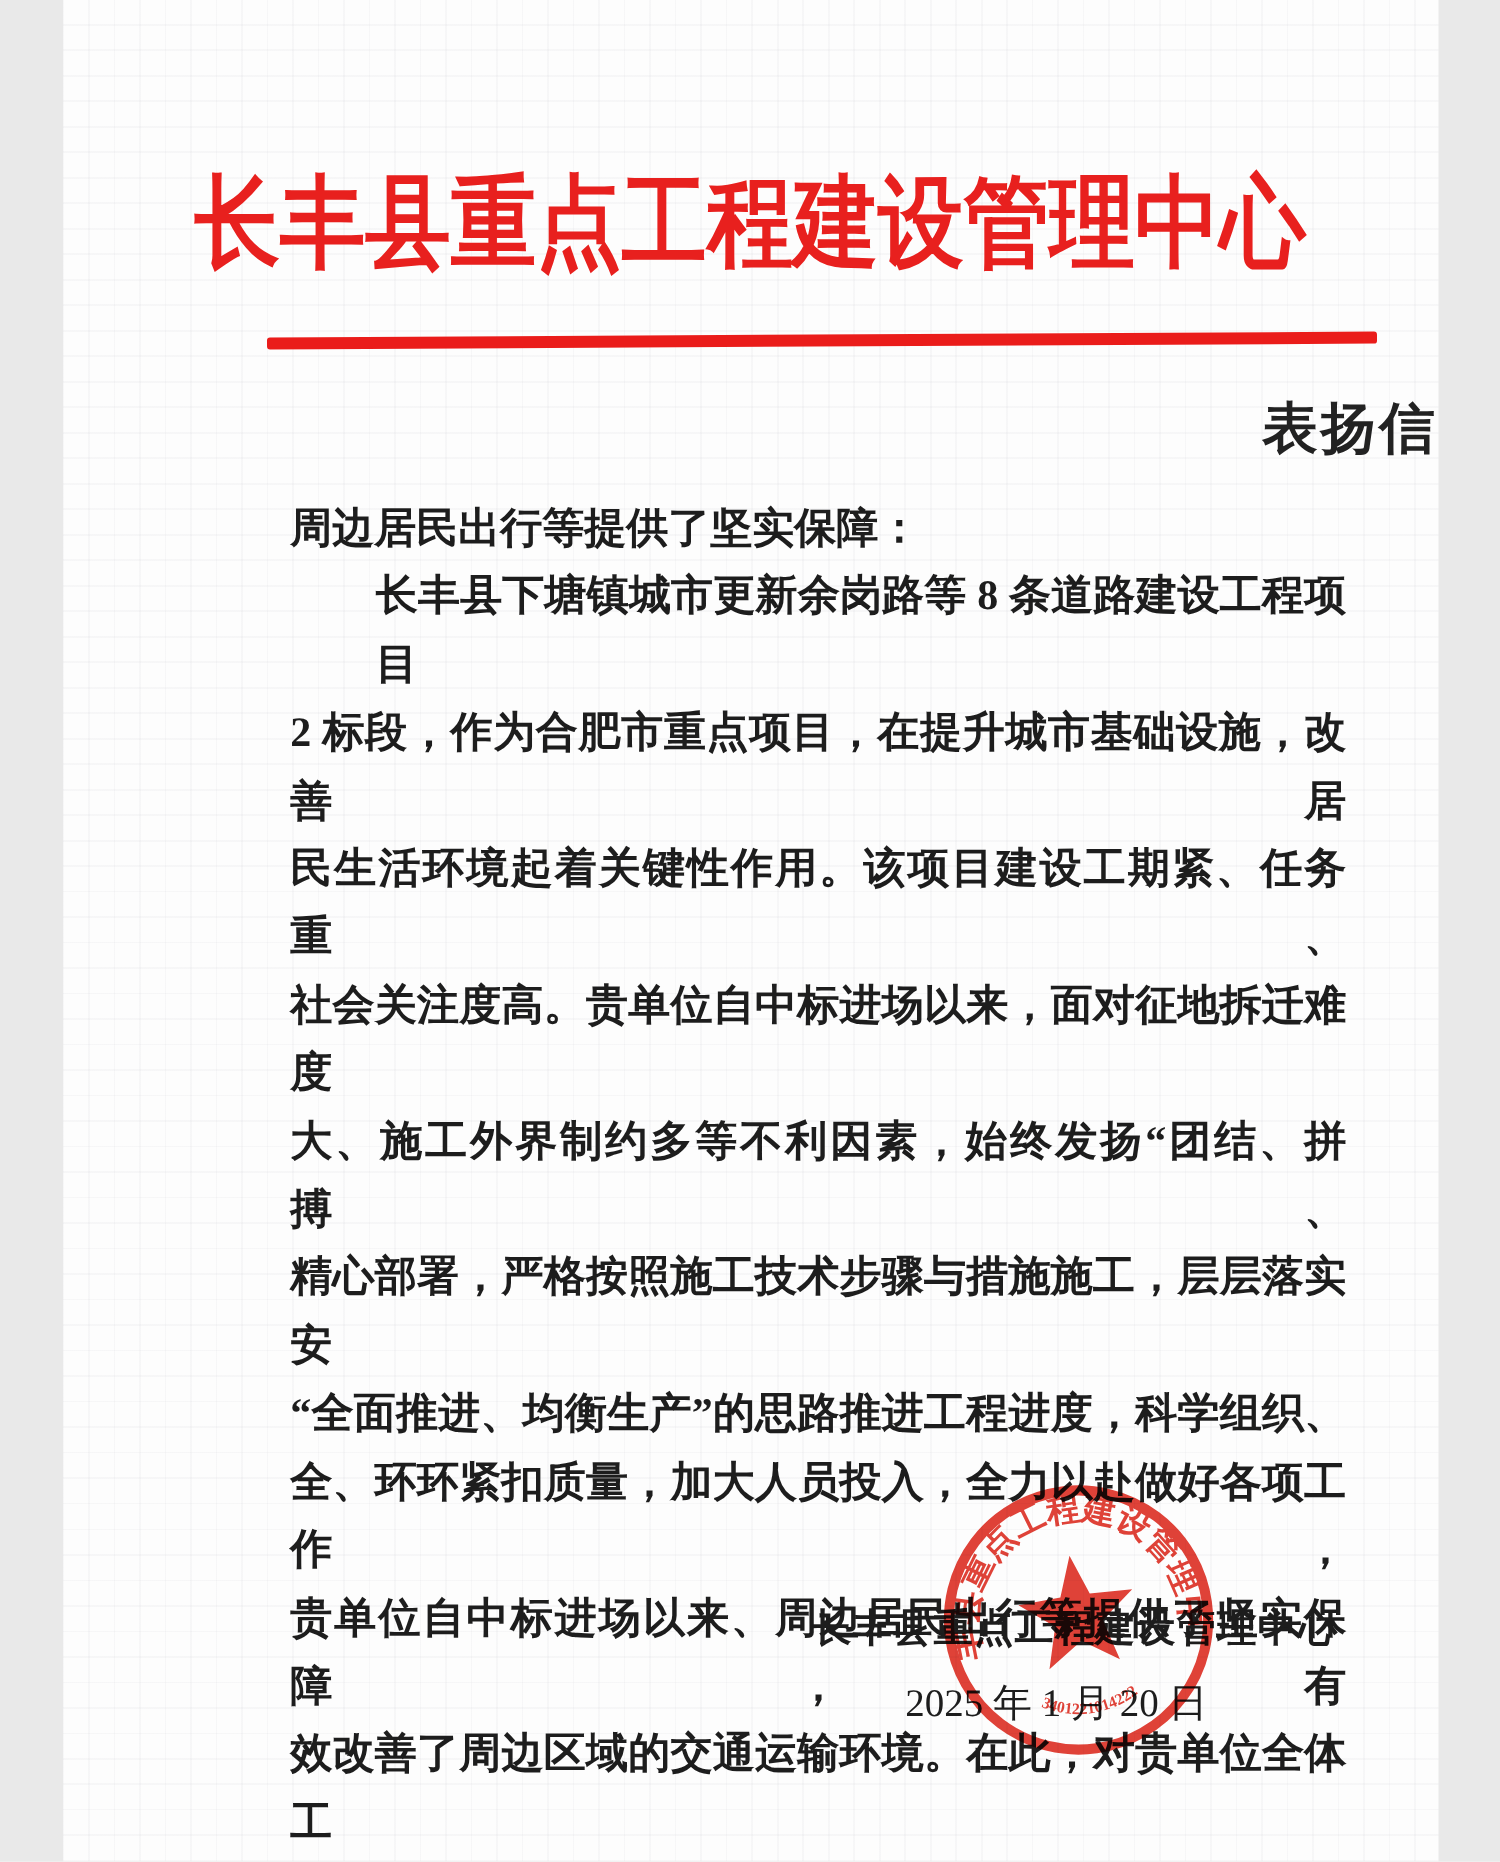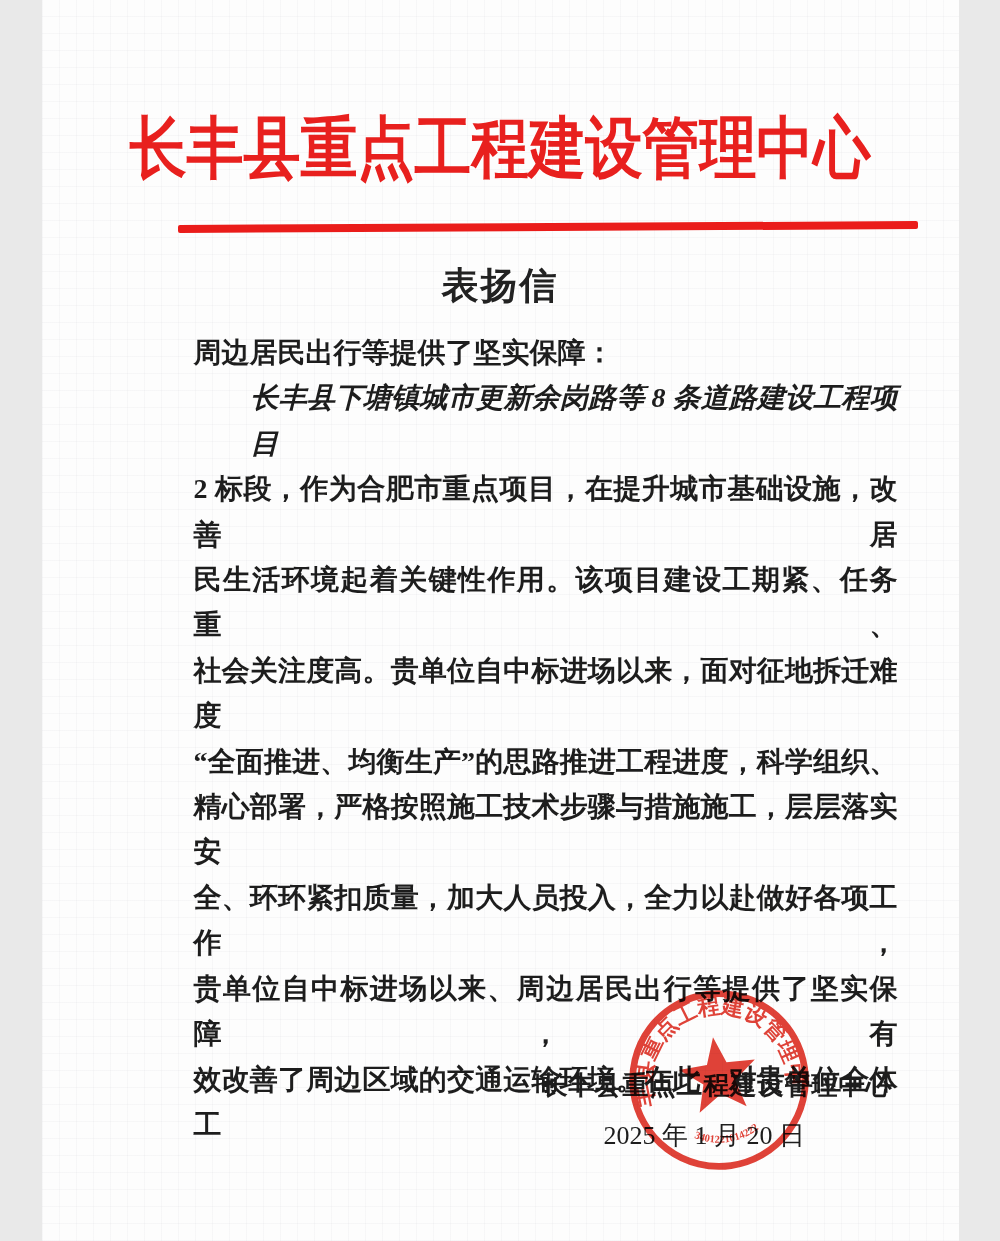--- a/index.html
+++ b/index.html
@@ -26,40 +26,40 @@
   }
   .red-rule{
     position:absolute;top:223px;left:136px;
     width:740px;height:8px;
     background:#ea1c1a;
     transform:rotate(-0.3deg);
     border-radius:2px;
   }
   .doc-title{
     position:absolute;top:261px;left:0;right:0;
-    text-align:center;
+    text-align:right;
     font-family:"Liberation Sans","DejaVu Sans",sans-serif;
     font-size:37px;font-weight:bold;
     color:#222;
     letter-spacing:2px;
   }
   .body-block{
     position:absolute;top:330px;left:152px;
     width:704px;
     font-size:28px;font-weight:bold;
     color:#1d1d1d;
     line-height:45.4px;
   }
   .line{white-space:nowrap;}
   .line.just{
     white-space:normal;
     text-align:justify;
     text-align-last:justify;
   }
-  .line.indent{padding-left:57px;font-style:italic;}
+  .line.indent{padding-left:57px;}
   .signature{
     position:absolute;top:1068px;left:500px;
     font-size:26px;font-weight:bold;
     color:#1d1d1d;
     white-space:nowrap;
     letter-spacing:1px;
   }
   .date{
     position:absolute;top:1118px;left:562px;
     font-size:26px;font-weight:normal;
@@ -89,22 +89,23 @@
   <div class="red-rule"></div>
 
   <div class="doc-title">表扬信</div>
 
   <div class="body-block">
     <div class="line">周边居民出行等提供了坚实保障：</div>
     <div class="line just indent">长丰县下塘镇城市更新余岗路等 8 条道路建设工程项目</div>
     <div class="line just">2 标段，作为合肥市重点项目，在提升城市基础设施，改善居</div>
     <div class="line just">民生活环境起着关键性作用。该项目建设工期紧、任务重、</div>
     <div class="line just">社会关注度高。贵单位自中标进场以来，面对征地拆迁难度</div>
+    <div class="line just">大、施工外界制约多等不利因素，始终发扬“团结、拼搏、</div>
+    <div class="line just">精心部署，严格按照施工技术步骤与措施施工，层层落实安</div>
     <div class="line just">“全面推进、均衡生产”的思路推进工程进度，科学组织、</div>
-    <div class="line just">精心部署，严格按照施工技术步骤与措施施工，层层落实安</div>
     <div class="line just">全、环环紧扣质量，加大人员投入，全力以赴做好各项工作，</div>
     <div class="line just">贵单位自中标进场以来、周边居民出行等提供了坚实保障，有</div>
     <div class="line just">效改善了周边区域的交通运输环境。在此，对贵单位全体工</div>
 
   </div>
 
   <div class="signature">长丰县重点工程建设管理中心</div>
 
   <div class="date">2025 年 1 月 20 日</div>
 

